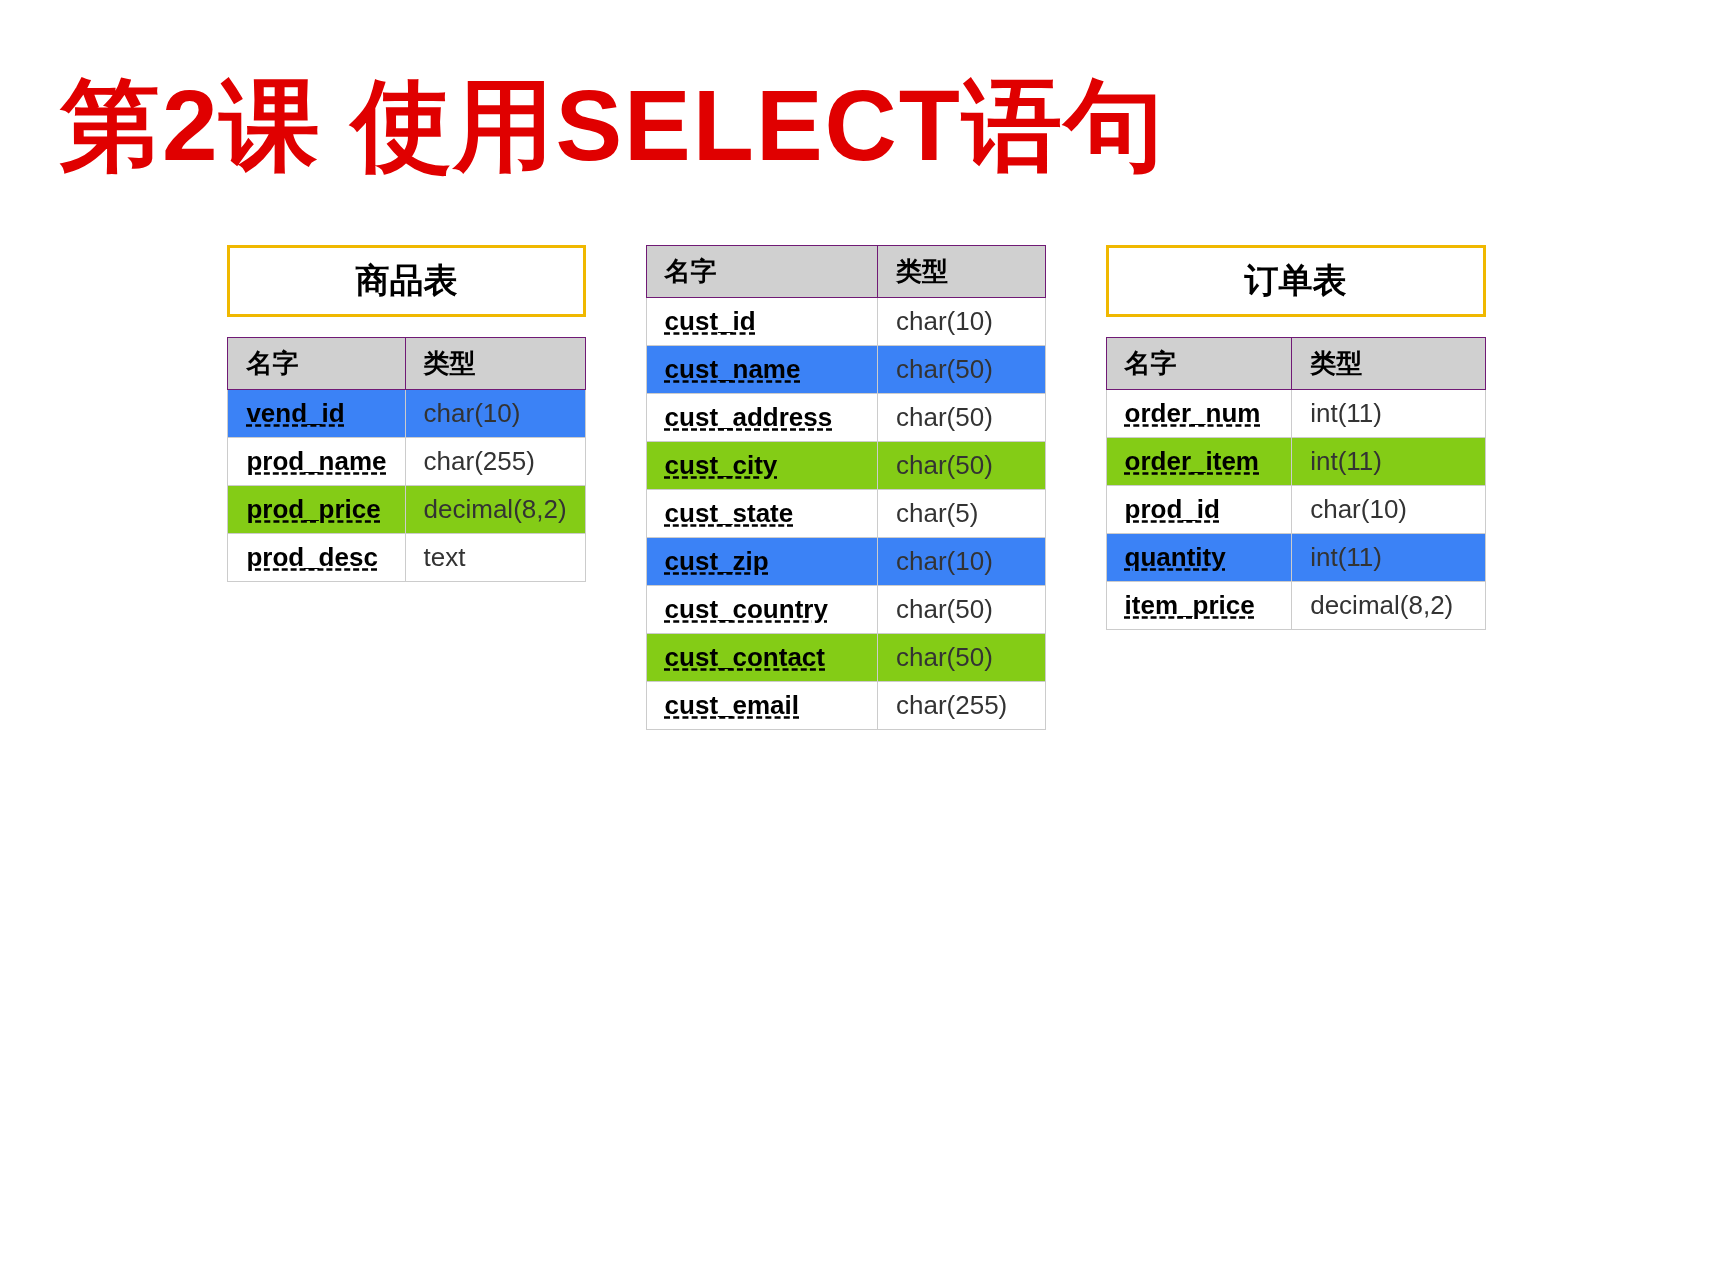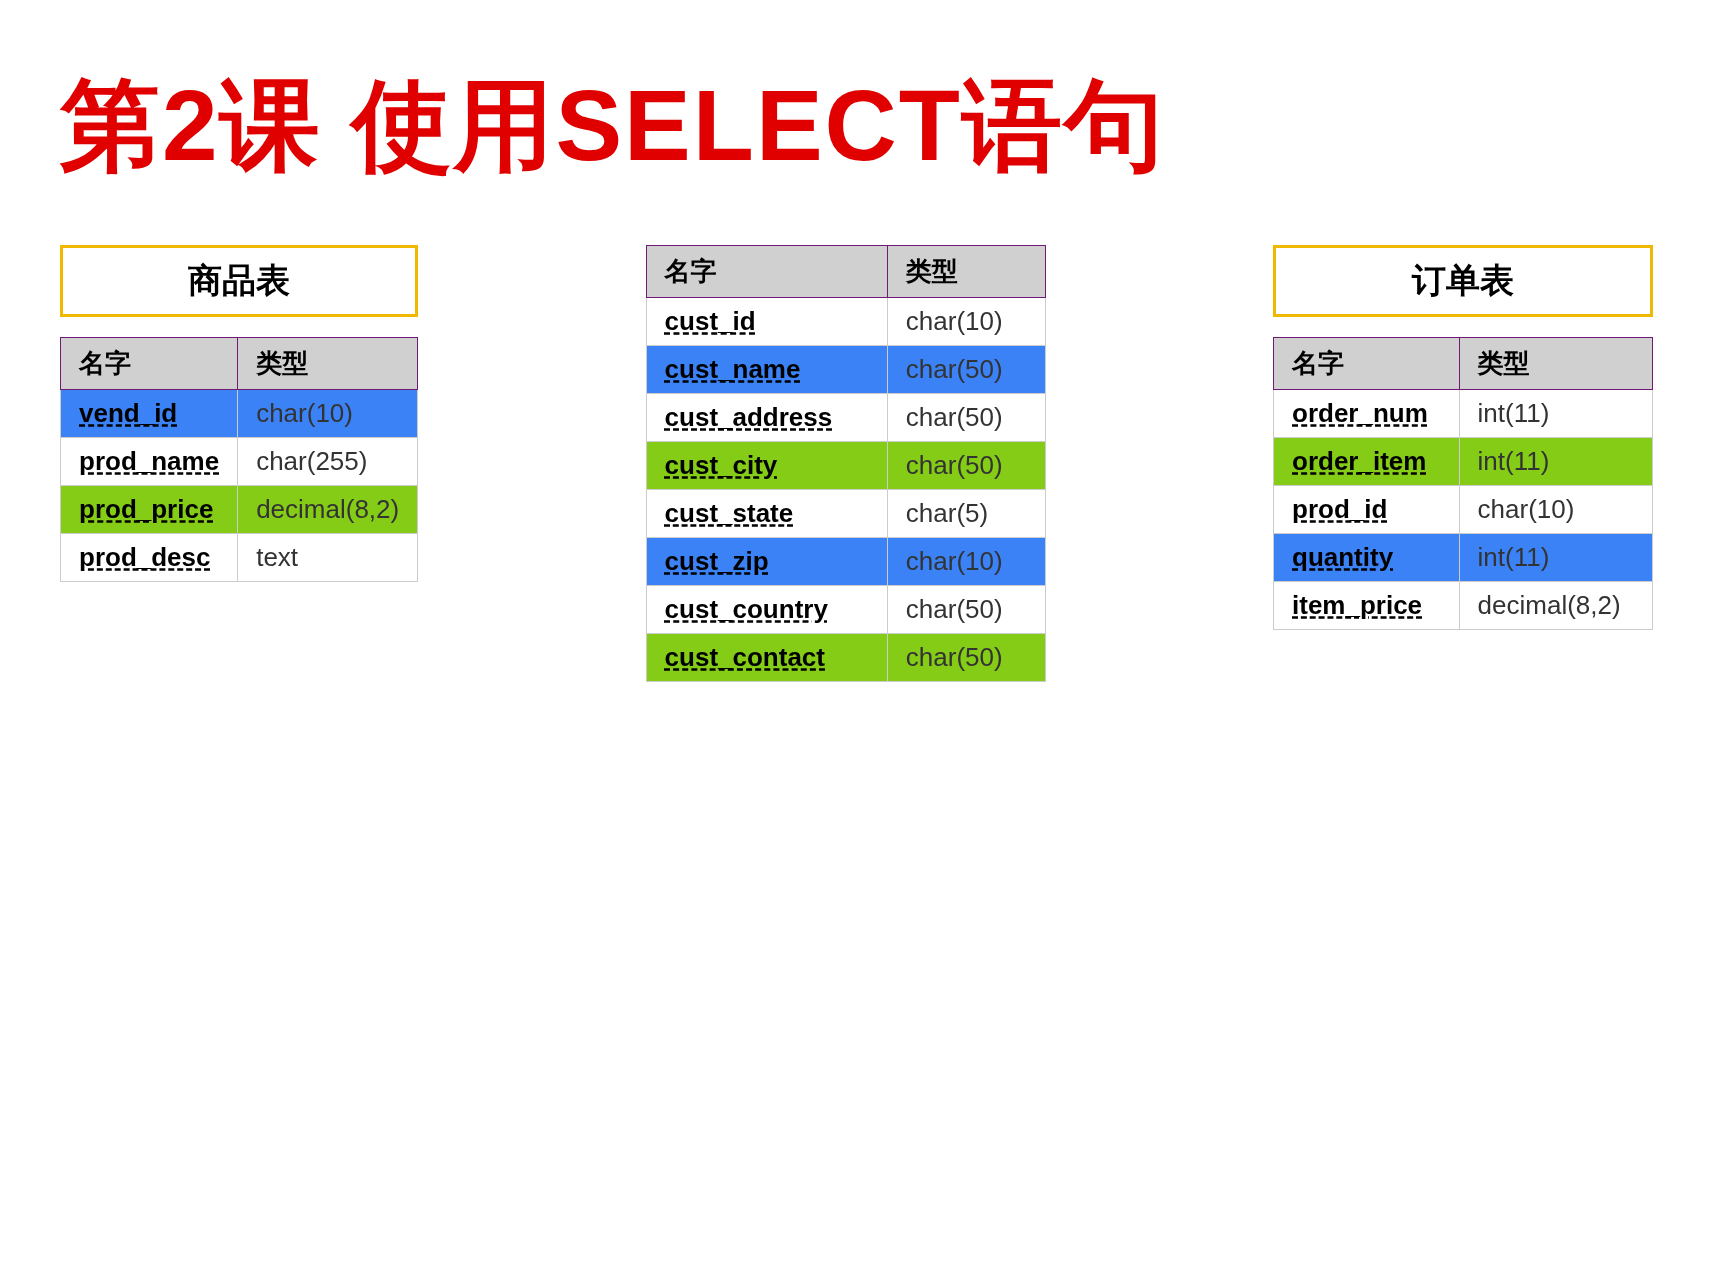--- a/index.html
+++ b/index.html
@@ -14,21 +14,21 @@
       color: #e00000;
       font-size: 100px;
       font-weight: 900;
       margin-bottom: 50px;
       padding-top: 20px;
       letter-spacing: 2px;
     }
     .tables-container {
       display: flex;
       flex-direction: row;
-      justify-content: space-between;
+      justify-content: center;
       align-items: flex-start;
       gap: 60px;
     }
     .table-section {
       display: flex;
       flex-direction: column;
       align-items: flex-start;
       min-width: 340px;
     }
     .table-title-box {
@@ -161,20 +161,24 @@
       <td class="field-name">cust_zip</td>
       <td class="field-type">char(10)</td>
     </tr>
           <tr class="row-white">
       <td class="field-name">cust_country</td>
       <td class="field-type">char(50)</td>
     </tr>
           <tr class="row-light-gray">
       <td class="field-name">cust_contact</td>
       <td class="field-type">char(50)</td>
+    </tr>
+          <tr class="row-white">
+      <td class="field-name">cust_email</td>
+      <td class="field-type">char(255)</td>
     </tr>
         </tbody>
     </table>
   </div>
 
   <div class="table-section orders-section">
     <div class="table-title-box">订单表</div>
     <table class="db-table">
       <thead>
         <tr>

